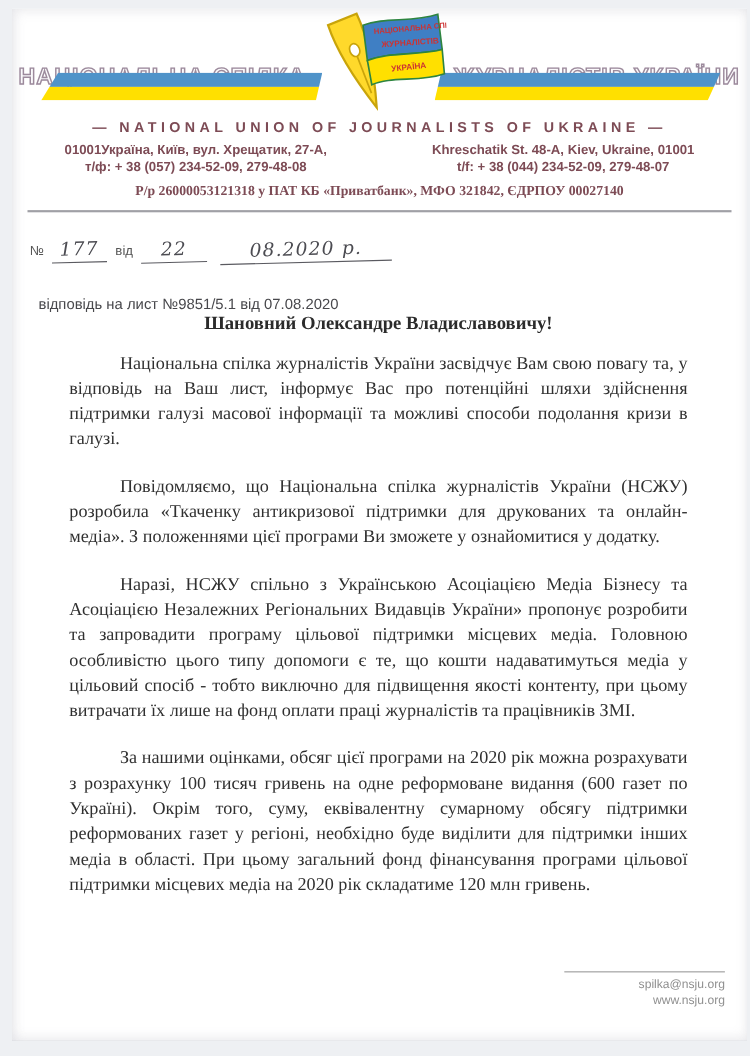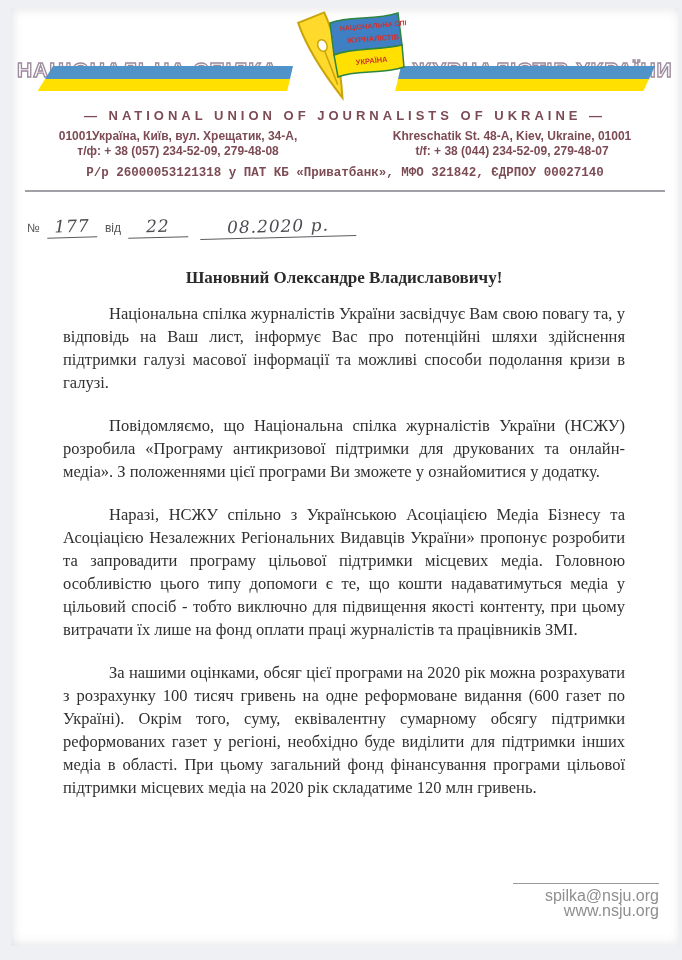--- a/index.html
+++ b/index.html
@@ -34,21 +34,21 @@
   .stripe-right{left:384px;width:260px;clip-path:polygon(6px 0, 100% 0, calc(100% - 12px) 100%, 0 100%);}
 
   .eng-title{
     margin-top:12px;text-align:center;
     font-family:"Liberation Sans", sans-serif;
     font-size:13px;font-weight:bold;letter-spacing:4px;
     white-space:nowrap;
   }
   .contacts{display:flex;margin-top:6px;font-family:"Liberation Sans", sans-serif;font-size:12px;line-height:15px;font-weight:bold;}
   .contacts .col{flex:1;text-align:center;}
-  .bank-line{margin-top:7px;text-align:center;font-family:Liberation Mono, monospace;font-size:12.5px;font-weight:bold;}
+  .bank-line{margin-top:7px;text-align:center;font-family:Liberation Serif, serif;font-size:12.5px;font-weight:bold;}
   .head-divider{border:none;border-top:2px solid #8f8f97;margin:10px 14px 0 14px;opacity:.85;}
 
   
   .ref-line{margin:24px 0 0 16px;font-size:14px;color:#3c3c3c;white-space:nowrap;}
   .ref-label{font-family:"Liberation Sans", sans-serif;font-size:12px;color:#555;}
   .hand{
     font-family:"DejaVu Serif", serif;font-style:italic;
     font-size:17px;color:#4c4c52;letter-spacing:1px;
     display:inline-block;transform:rotate(-1.5deg);
   }
@@ -63,30 +63,30 @@
 
   
   .addressee{
     width:336px;margin:16px 2px 0 auto;
     text-align:center;font-size:17px;color:#2e2e2e;line-height:27.5px;
   }
   .addressee .name{font-weight:bold;}
 
   
   .letter-body{padding:0 54px 0 52px;color:#303030;}
-  .salutation{margin-top:30px;text-align:center;font-weight:bold;font-size:17px;color:#2b2b2b;}
+  .salutation{text-align:center;font-weight:bold;font-size:17px;color:#2b2b2b;}
   .letter-body p{
     margin:20px 0 0 0;text-align:justify;text-indent:46px;
     font-size:16.5px;line-height:23px;
   }
   .letter-body p:first-of-type{margin-top:14px;}
 
   
   .footer{position:absolute;right:20px;bottom:28px;text-align:right;
-    font-family:"Liberation Sans", sans-serif;font-size:16px;line-height:15px;margin-top:28px;}
+    font-family:"Liberation Sans", sans-serif;font-size:11px;line-height:15px;margin-top:28px;}
   .footer-rule{border:none;border-top:1.5px solid #9a9a9a;width:146px;margin:0 0 4px auto;}
 </style>
 </head>
 <body>
 
 <div class="page">
 
   <div class="stripe stripe-left">
     <div class="blue" style="background:#4f93c9"></div>
     <div class="yellow" style="background:#ffe000"></div>
@@ -116,47 +116,48 @@
       </svg>
     </div>
 
     <div class="mast-title">ЖУРНАЛІСТІВ УКРАЇНИ</div>
   </div>
 
   <div class="eng-title" style="color:#7d4b55">—  NATIONAL UNION OF JOURNALISTS OF UKRAINE  —</div>
 
   <div class="contacts" style="color:#7d4b55">
     <div class="col">
-      <div>01001Україна, Київ, вул. Хрещатик, 34-А,</div>
+      <div>01001Україна, Київ, вул. Хрещатик, 27-А,</div>
       <div>т/ф: + 38 (057) 234-52-09, 279-48-08</div>
     </div>
     <div class="col">
       <div>Khreschatik St. 48-A,  Kiev, Ukraine, 01001</div>
       <div>t/f: + 38 (044) 234-52-09, 279-48-07</div>
     </div>
   </div>
 
   <div class="bank-line" style="color:#7d4b55">Р/р 26000053121318 у ПАТ КБ «Приватбанк», МФО 321842, ЄДРПОУ 00027140</div>
 
   <hr class="head-divider">
 
   <div class="ref-line">
     <span class="ref-label">№</span>
     <span class="hand u-seg seg-no">177</span>
     <span class="ref-label">від</span>
     <span class="hand u-seg seg-day">22</span>
     <span class="hand u-seg seg-date">08.2020 р.</span>
   </div>
 
+  <div class="reply-line">відповідь на лист №9851/5.1 від 07.08.2020</div>
 
 
   <div class="letter-body">
     <div class="salutation">Шановний Олександре Владиславовичу!</div>
     <p>Національна спілка журналістів України засвідчує Вам свою повагу та, у відповідь на Ваш лист, інформує Вас про потенційні шляхи здійснення підтримки галузі масової інформації та можливі способи подолання кризи в галузі.</p>
-    <p>Повідомляємо, що Національна спілка журналістів України (НСЖУ) розробила «Програму антикризової підтримки для друкованих та онлайн-медіа». З положеннями цієї програми Ви зможете у ознайомитися у додатку.</p>
+    <p>Повідомляємо, що Національна спілка журналістів України (НСЖУ) розробила «Ткаченку антикризової підтримки для друкованих та онлайн-медіа». З положеннями цієї програми Ви зможете у ознайомитися у додатку.</p>
     <p>Наразі, НСЖУ спільно з Українською Асоціацією Медіа Бізнесу та Асоціацією Незалежних Регіональних Видавців України» пропонує розробити та запровадити програму цільової підтримки місцевих медіа. Головною особливістю цього типу допомоги є те, що кошти надаватимуться медіа у цільовий спосіб - тобто виключно для підвищення якості контенту, при цьому витрачати їх лише на фонд оплати праці журналістів та працівників ЗМІ.</p>
     <p>За нашими оцінками, обсяг цієї програми на 2020 рік можна розрахувати з розрахунку 100 тисяч гривень на одне реформоване видання (600 газет по Україні). Окрім того, суму, еквівалентну сумарному обсягу підтримки реформованих газет у регіоні, необхідно буде виділити для підтримки інших медіа в області. При цьому загальний фонд фінансування програми цільової підтримки місцевих медіа на 2020 рік складатиме 120 млн гривень.</p>
 
   </div>
 
   <div class="footer" style="color:#8f8f8f">
     <hr class="footer-rule">
     <div>spilka@nsju.org</div>
     <div>www.nsju.org</div>
   </div>

